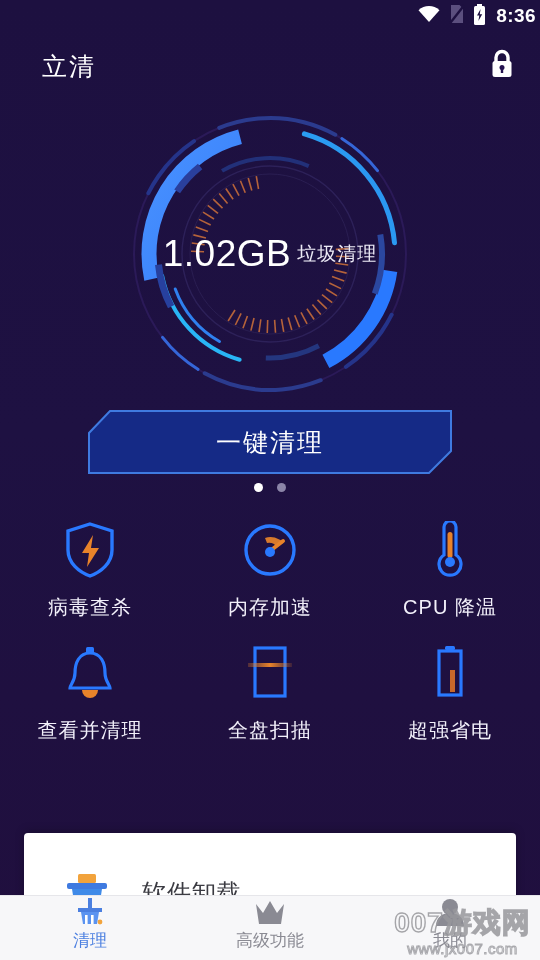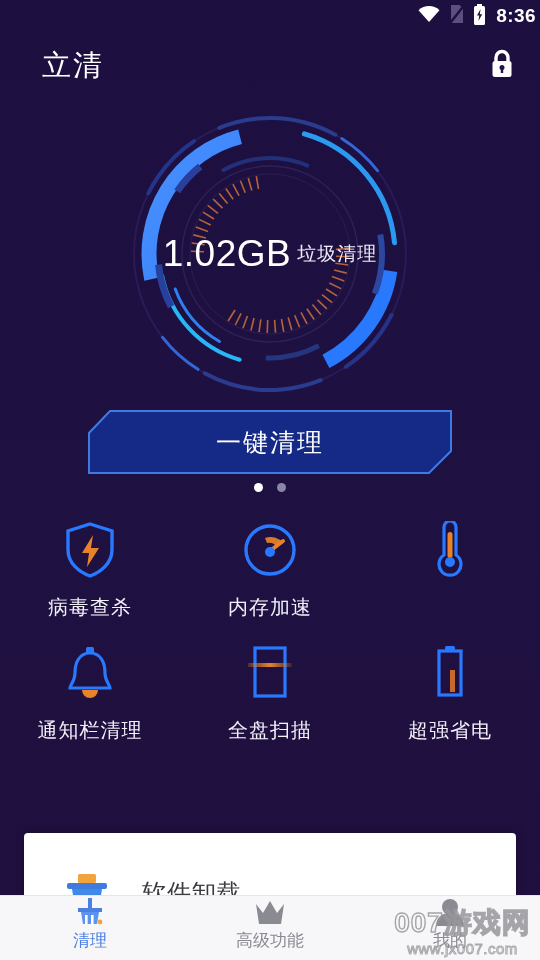--- a/index.html
+++ b/index.html
@@ -31,21 +31,21 @@
   }
   .sb-icon { display: block; }
 
   
   #titlebar {
     position: absolute; top: 32px; left: 0; right: 0; height: 68px;
     display: flex; align-items: center; justify-content: space-between;
     padding: 0 22px 0 42px;
   }
   #titlebar .app-title {
-    color: #ffffff; font-size: 29px; letter-spacing: 2px;
+    color: #ffffff; font-size: 25px; letter-spacing: 2px;
   }
 
   
   #gauge-wrap {
     position: absolute; left: 0; right: 0; top: 108px;
     height: 292px;
     display: flex; align-items: center; justify-content: center;
   }
   #gauge { position: relative; width: 290px; height: 290px; }
   #gauge svg { position: absolute; inset: 0; }
@@ -386,31 +386,32 @@
     </div>
 
     <div class="tile">
       <span class="tile-icon">
         <svg width="40" height="58" viewBox="0 0 40 58">
           <path d="M14 6 A6 6 0 0 1 26 6 V34 A11 11 0 1 1 14 34 Z" fill="none" stroke="#2979ff" stroke-width="3.2"></path>
           <rect x="17.5" y="11" width="5" height="26" rx="2.5" fill="#e8832a"></rect>
           <circle cx="20" cy="41" r="5" fill="#2979ff"></circle>
         </svg>
       </span>
+      <span class="tile-label">CPU 降温</span>
     </div>
 
     <div class="tile">
       <span class="tile-icon">
         <svg width="52" height="56" viewBox="0 0 52 56">
           <rect x="22" y="2" width="8" height="6" rx="1.5" fill="#2979ff"></rect>
           <path d="M26 8 C15 8 11 18 11 28 C11 36 6 40 6 43 H46 C46 40 41 36 41 28 C41 18 37 8 26 8 Z" fill="none" stroke="#2979ff" stroke-width="3.2"></path>
           <path d="M18 45 A8 8 0 0 0 34 45 Z" fill="#e8832a"></path>
         </svg>
       </span>
-      <span class="tile-label">通知栏清理</span>
+      <span class="tile-label">查看并清理</span>
     </div>
 
     <div class="tile">
       <span class="tile-icon">
         <svg width="46" height="56" viewBox="0 0 46 56">
           <defs>
             <linearGradient id="scanline" x1="0" y1="0" x2="1" y2="0">
               <stop offset="0%" stop-color="#e8832a" stop-opacity=".25"></stop>
               <stop offset="50%" stop-color="#e8832a" stop-opacity="1"></stop>
               <stop offset="100%" stop-color="#e8832a" stop-opacity=".15"></stop>

